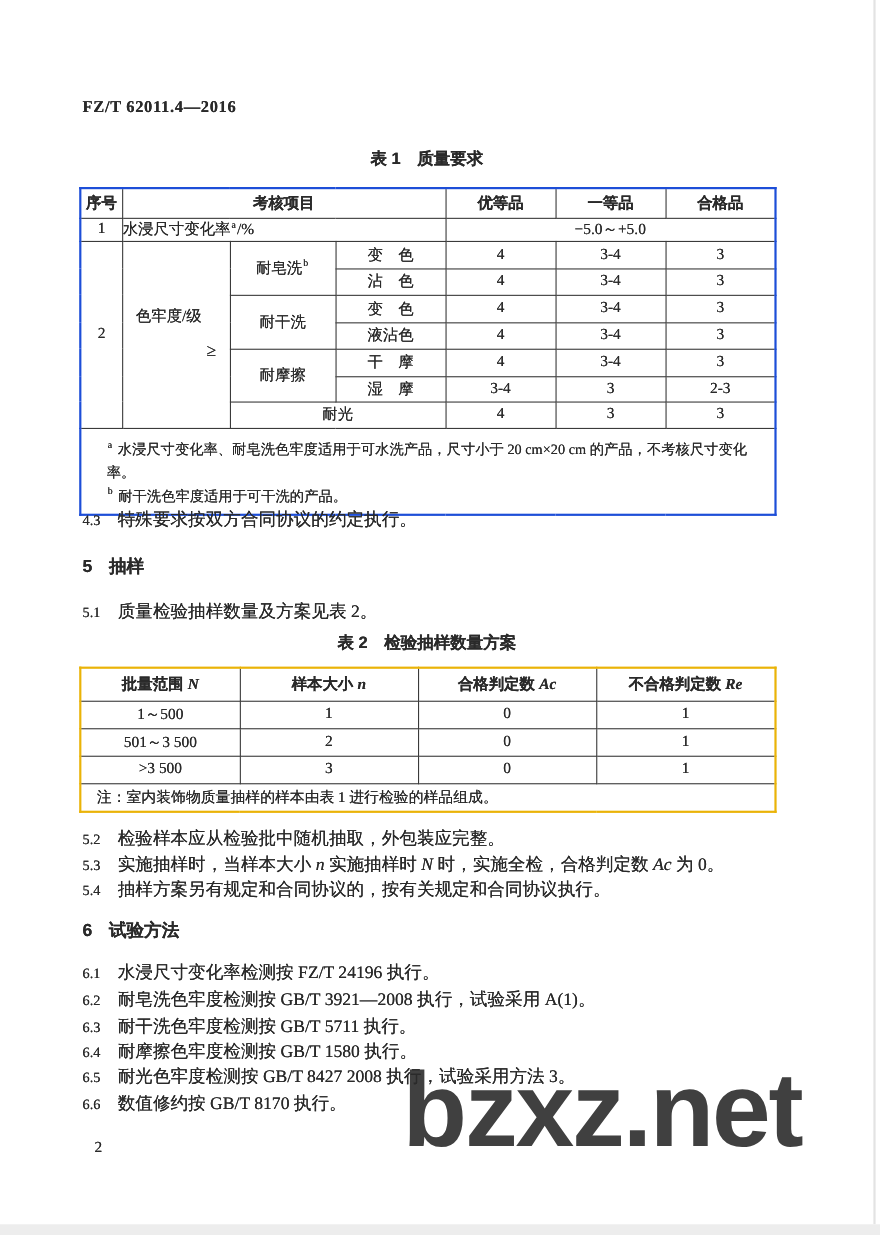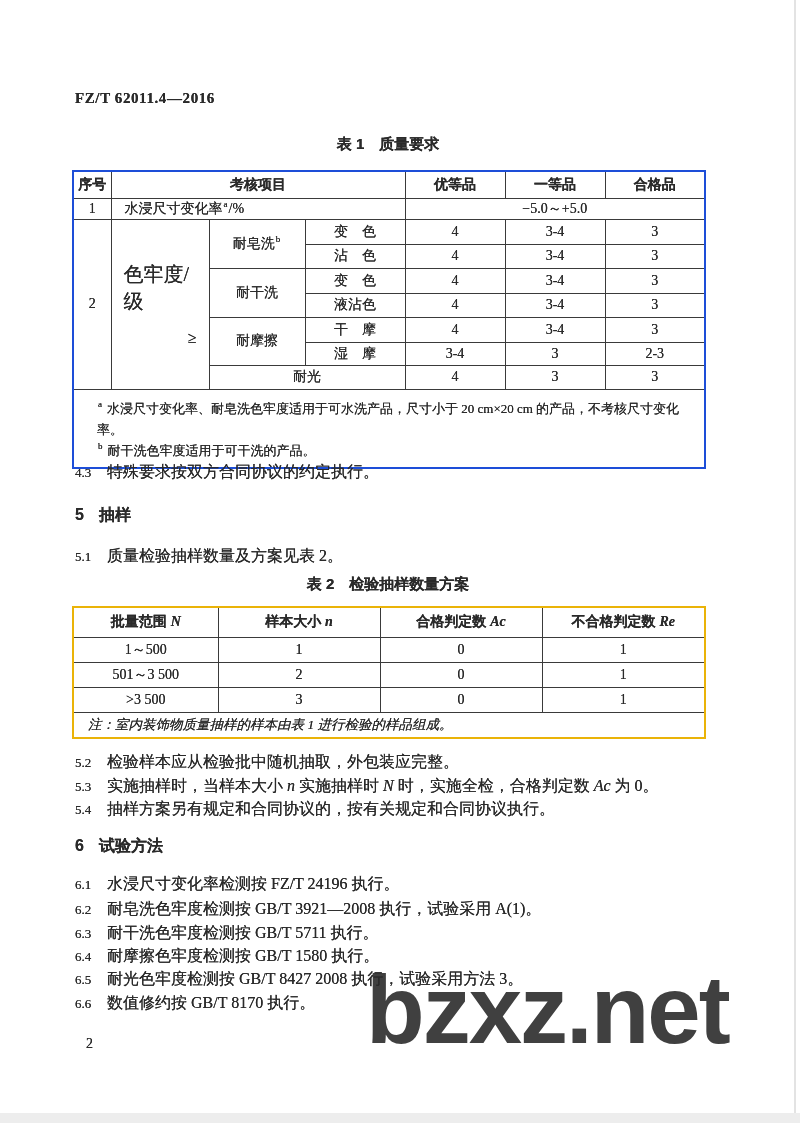--- a/index.html
+++ b/index.html
@@ -22,27 +22,27 @@
     font-family:"Liberation Sans", sans-serif; font-weight:bold; font-size:15px; }
   #t1-title { top:135px; }
   #t2-title { top:575px; }
 
   table { border-collapse:collapse; table-layout:fixed; position:absolute; left:72px; width:632px; }
   td, th { border:1px solid #3a3a3a; text-align:center; vertical-align:middle; padding:0;
            font-size:14px; font-weight:normal; overflow:hidden; }
   #table1 { top:170px; border:2px solid #1d4ed8; }
   #table2 { top:606px; border:2px solid #eab308;padding-left:40px; }
   .hd { font-family:"Liberation Sans", sans-serif; font-weight:bold; font-size:14px; }
-  .left { text-align:left; padding-left:13px; }
+  .left { text-align:left; }
   sup { font-size:9px; line-height:0; margin:0 1px 0 1px; }
-  .clg-label { text-align:left; padding-left:12px; font-size:20px; }
+  .clg-label { text-align:left; padding-left:12px; font-size:14px; }
   .clg-gte { text-align:right; padding-right:12px; margin-top:14px; font-size:16px; }
   .fn { text-align:left; padding:8px 14px 6px 23px; font-size:13px; line-height:21px; }
   .fn sup { margin-right:5px; }
-  .note-cell { text-align:left; padding-left:14px; font-size:13.5px;font-style:italic; }
+  .note-cell { text-align:left; padding-left:14px; font-size:13.5px; }
   .ivar { font-style:italic; font-family:"Liberation Serif", serif; }
 
   .line { position:absolute; left:75px; font-size:16px; white-space:nowrap; }
   .line .num { display:inline-block; min-width:32px; font-size:13px; }
   .heading { position:absolute; left:75px; font-size:16px; white-space:nowrap;
     font-family:"Liberation Sans", sans-serif; font-weight:bold; }
   .heading .num { display:inline-block; min-width:24px; }
   .page-number { position:absolute; left:86px; top:1036px; font-size:14px; }
 </style>
 </head>

